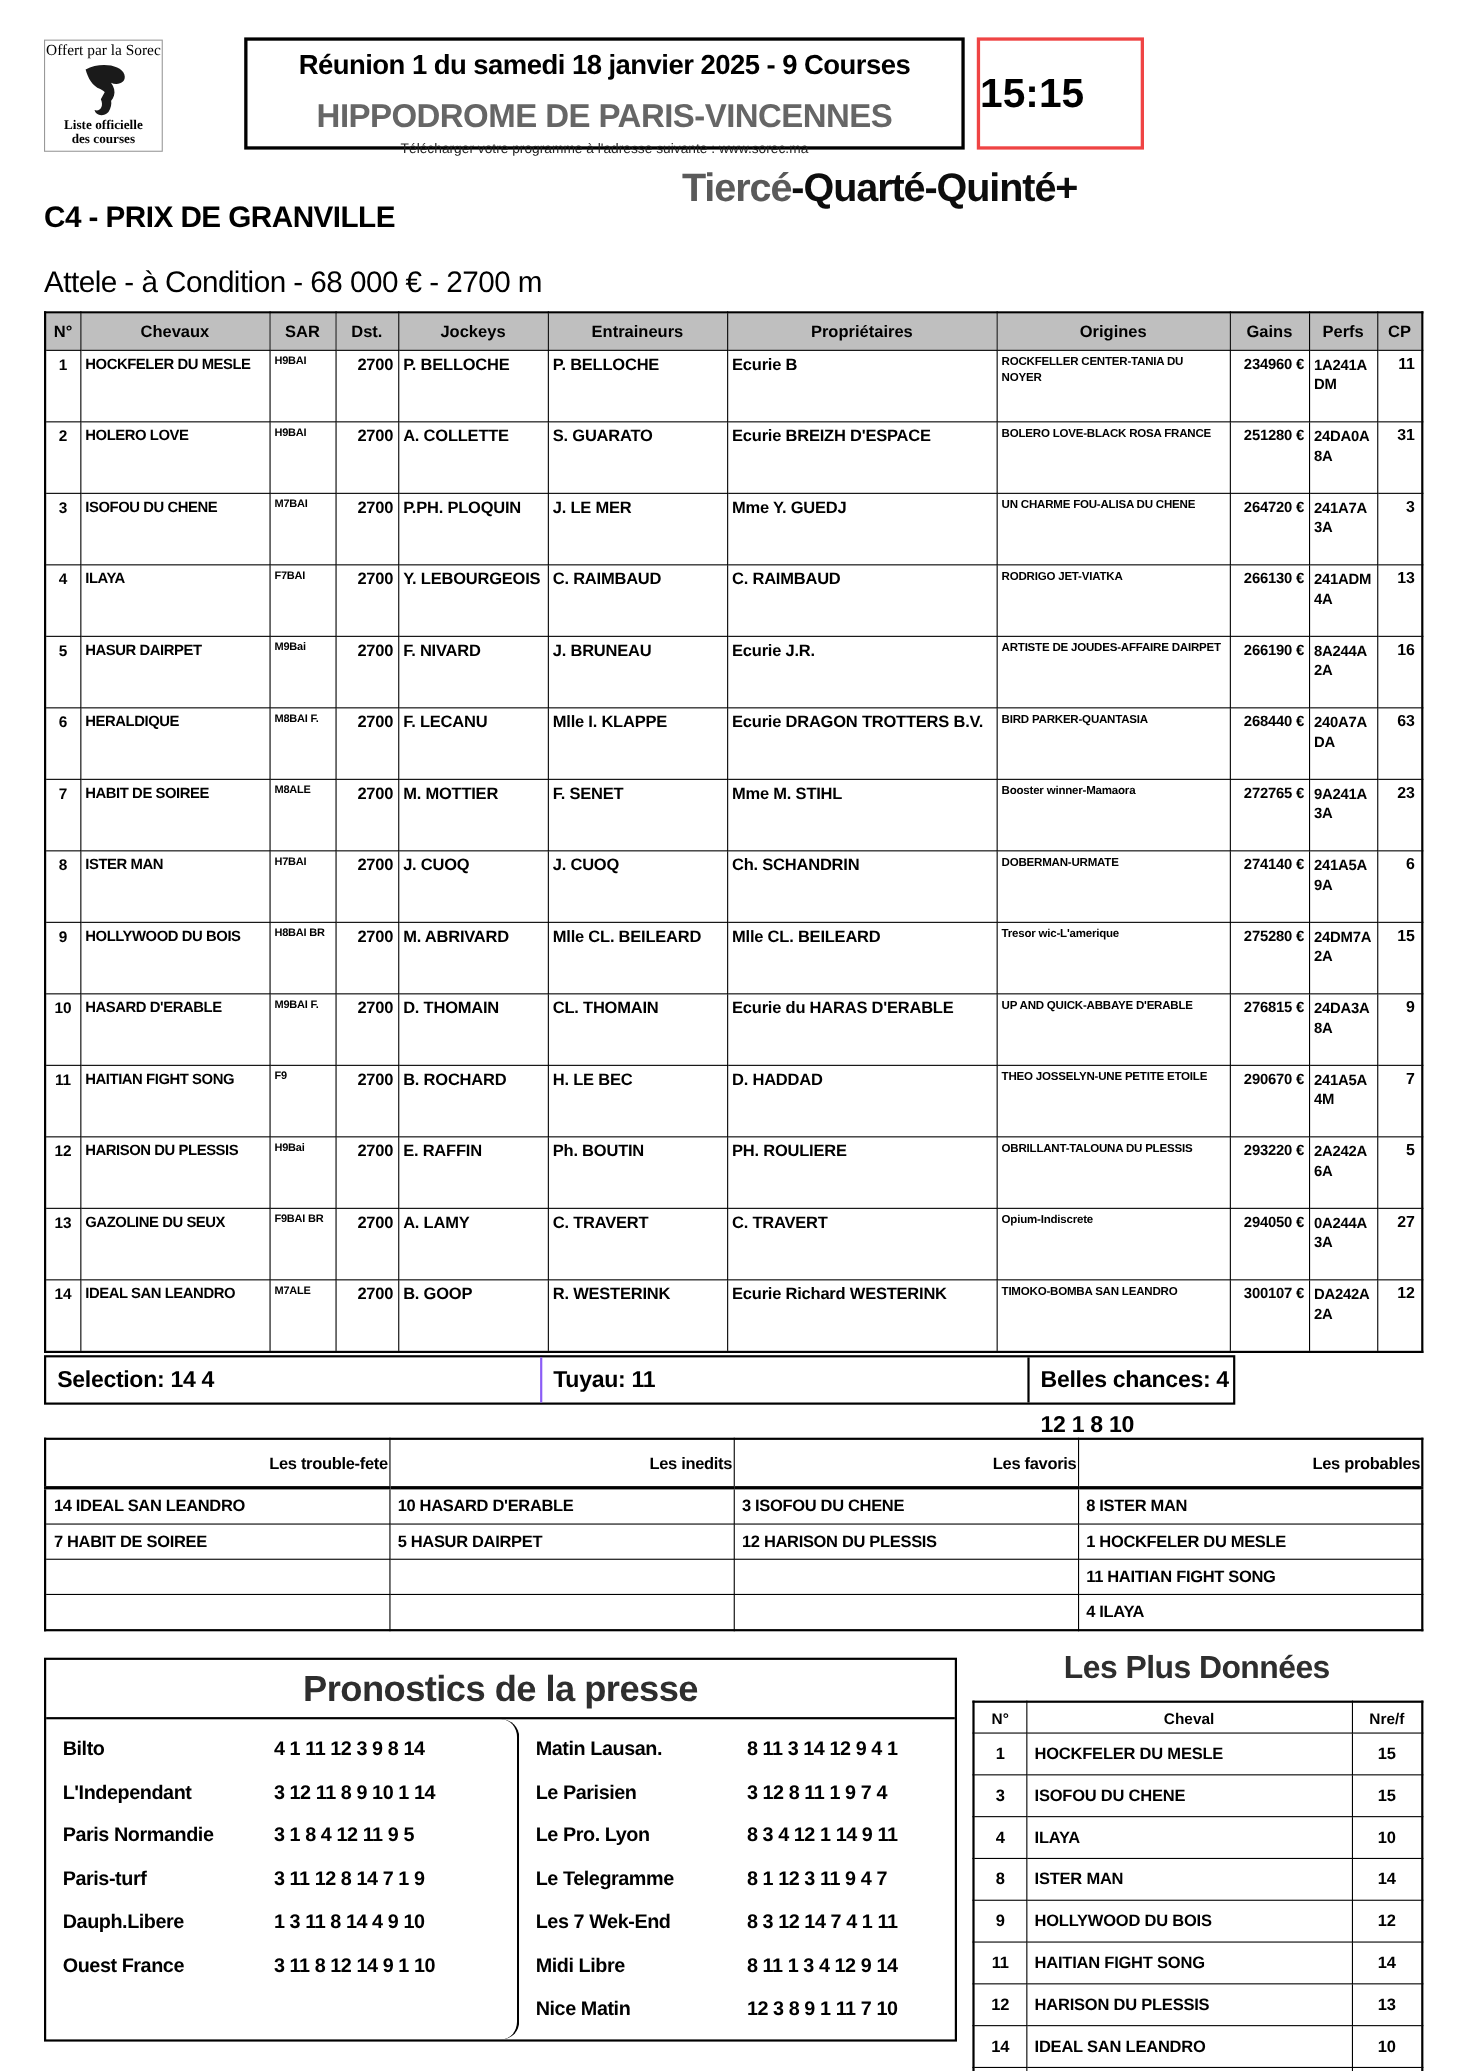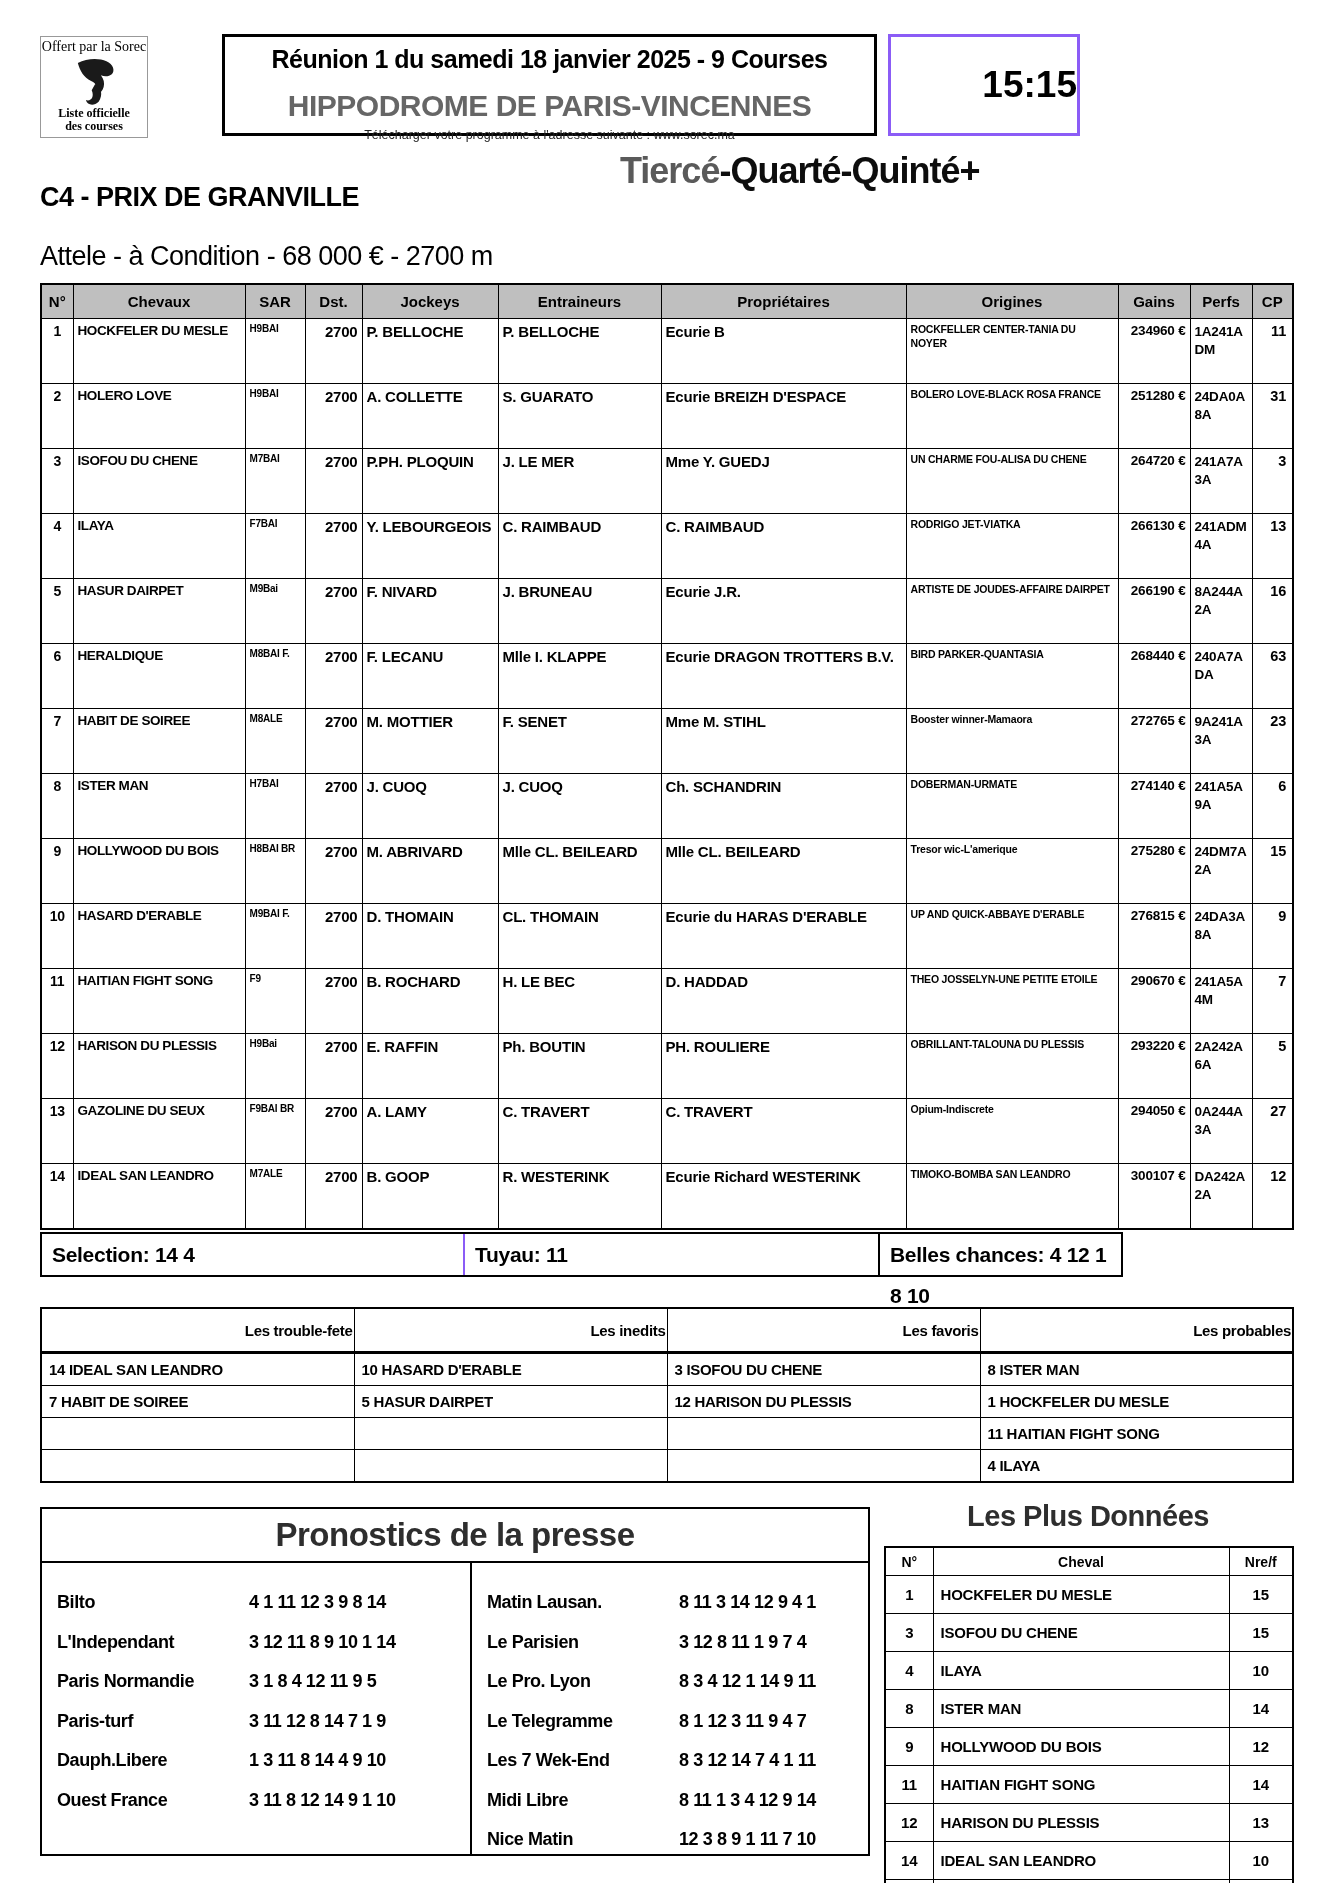--- a/index.html
+++ b/index.html
@@ -13,21 +13,21 @@
     background:#fff;}
   .logo-offert{font-size:14px;padding-top:2px;}
   .logo-art{height:52px;}
   .logo-caption{font-size:12px;font-weight:bold;line-height:13px;}
   .title-box{position:absolute;left:222px;top:34px;width:649px;height:96px;
     border:3px solid #000;text-align:center;}
   .reunion{font-size:25px;font-weight:bold;margin-top:8px;letter-spacing:-0.5px;}
   .hippodrome{font-size:30px;font-weight:bold;color:#666;margin-top:15px;letter-spacing:-0.5px;}
   .download{font-size:12.5px;margin-top:5px;color:#222;}
   .time-box{position:absolute;left:888px;top:34px;width:146px;height:96px;
-    border:3px solid #8b5cf6;text-align:right;padding-left:40px;}
+    border:3px solid #ef4444;text-align:left;}
   .time-box span{font-size:37px;font-weight:bold;line-height:96px;}
   .bets{position:absolute;left:620px;top:150px;width:422px;
     font-size:36px;font-weight:bold;letter-spacing:-1px;white-space:nowrap;}
   .bets .g{color:#5a5a5a;} .bets .b{color:#0d0d0d;}
   .race-title{position:absolute;left:40px;top:182px;font-size:27px;font-weight:bold;letter-spacing:-0.5px;}
   .conditions{position:absolute;left:40px;top:241px;font-size:27px;letter-spacing:-0.5px;}
   
   table{border-collapse:collapse;}
   .htable{position:absolute;left:40px;top:283px;width:1252px;table-layout:fixed;
     border:2px solid #000;}
@@ -38,39 +38,39 @@
   td.c-n{text-align:center;font-size:14px;}
   td.c-cheval{font-size:13.5px;letter-spacing:-0.4px;}
   td.c-sar{font-size:10px;}
   td.c-dst{text-align:right;}
   td.c-origins{font-size:10.5px;line-height:1.3;letter-spacing:-0.2px;}
   td.c-gains{text-align:right;font-size:13.5px;white-space:nowrap;}
   td.c-perfs{font-size:13.5px;line-height:1.3;}
   td.c-cp{text-align:right;font-size:14.5px;padding-right:6px;}
   
   .sel-strip{position:absolute;left:40px;top:1232px;width:1083px;height:45px;
-    border:2px solid #000;display:flex;box-sizing:border-box;}
+    border:2px solid #000;display:flex;box-sizing:border-box;gap:28px;}
   .sel-cell{font-size:21px;font-weight:bold;line-height:41px;padding-left:10px;
     box-sizing:border-box;letter-spacing:-0.3px;}
   .sel-1{width:421px;} .sel-2{width:415px;border-left:2px solid #8b5cf6;}
   .sel-3{flex:1;border-left:2px solid #000;}
   
   .cat-table{position:absolute;left:40px;top:1307px;width:1252px;table-layout:fixed;
     border:2px solid #000;}
   .cat-table th{border:1px solid #000;border-bottom:3px solid #000;height:40px;
     font-size:15px;font-weight:bold;text-align:right;letter-spacing:-0.3px;}
   .cat-table td{border:1px solid #000;height:31px;font-size:15px;font-weight:bold;
     padding:0 0 0 7px;letter-spacing:-0.3px;overflow:hidden;}
   
   .press-box{position:absolute;left:40px;top:1507px;width:830px;height:349px;
     border:2px solid #000;box-sizing:border-box;}
   .press-title{height:52px;line-height:52px;text-align:center;font-size:33px;
     font-weight:bold;color:#2e2e2e;border-bottom:2px solid #000;letter-spacing:-0.5px;}
   .press-cols{display:flex;height:291px;}
-  .press-col{box-sizing:border-box;padding-top:20px;}
+  .press-col{box-sizing:border-box;padding-top:7px;border-radius:16px;}
   .press-col.left{width:430px;border-right:2px solid #000;}
   .press-col.right{flex:1;}
   .press-row{display:flex;height:39.5px;align-items:center;}
   .press-name{width:192px;padding-left:15px;font-size:18px;font-weight:bold;letter-spacing:-0.4px;white-space:nowrap;}
   .press-picks{flex:1;font-size:18px;font-weight:bold;letter-spacing:-0.4px;white-space:nowrap;}
   
   .plus-title{position:absolute;left:884px;top:1500px;width:408px;text-align:center;
     font-size:29px;font-weight:bold;color:#2e2e2e;letter-spacing:-0.5px;}
   .plus-table{position:absolute;left:884px;top:1546px;width:408px;table-layout:fixed;
     border:2px solid #000;}

